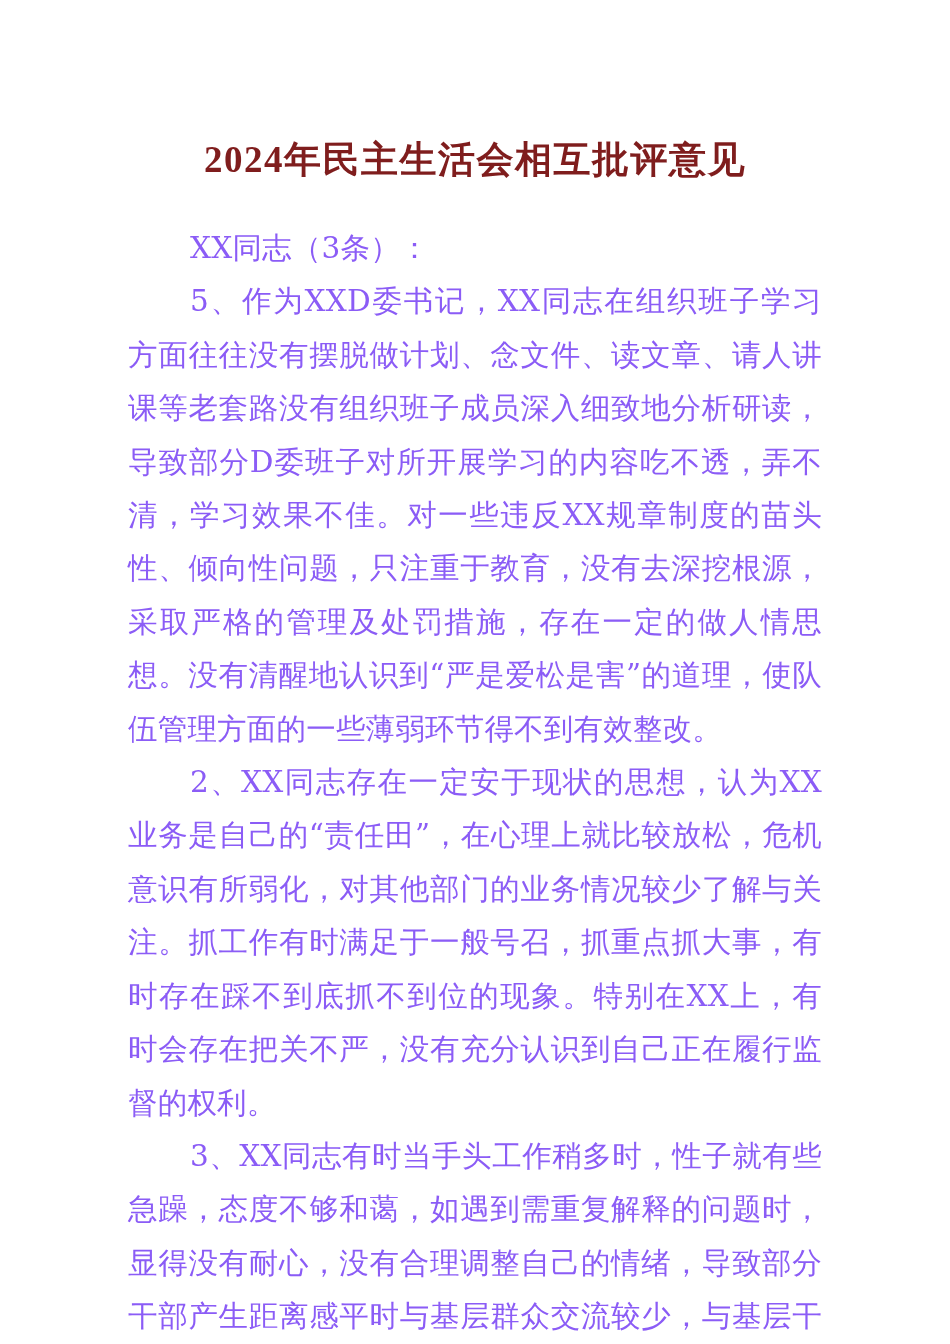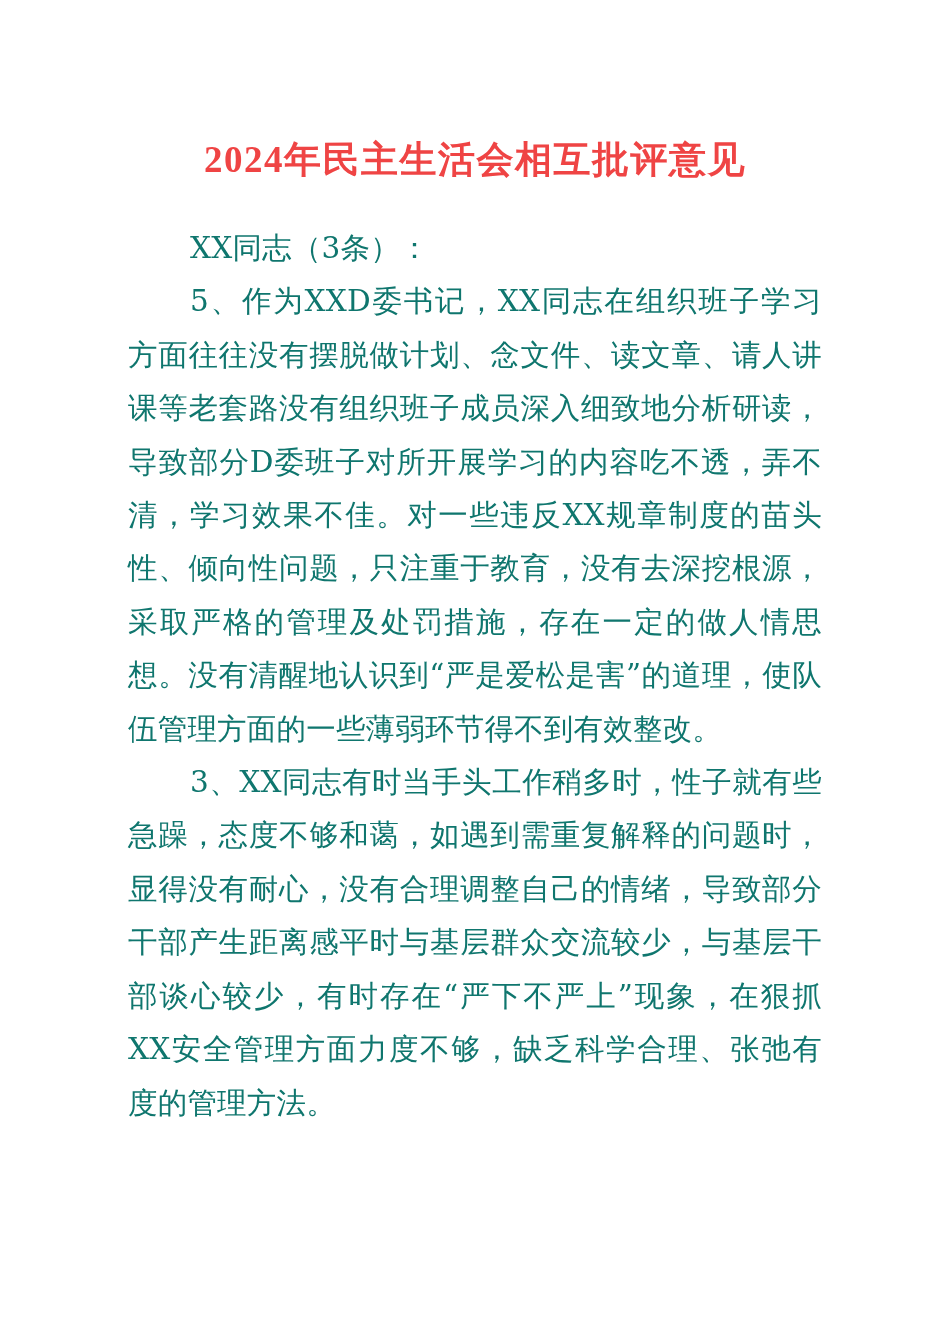--- a/index.html
+++ b/index.html
@@ -27,40 +27,40 @@
   .doc-title {
     position: absolute;
     top: 112px;
     left: 0;
     width: 950px;
     text-align: center;
     font-family: "Liberation Serif", "DejaVu Serif", serif;
     font-weight: bold;
     font-size: 37px;
     letter-spacing: 1.5px;
-    color: #ef4444;
+    color: #7f1d1d;
     line-height: 1.25;
   }
 
   .body-block {
     position: absolute;
     top: 222px;
     left: 128px;
     width: 694px;
   }
 
   .para {
     font-family: "DejaVu Serif", "Liberation Serif", serif;
     font-size: 29.5px;
     line-height: 53.4px;
     text-align: justify;
     text-justify: inter-ideograph;
     text-indent: 62px;
     margin: 0;
-    color: #0f766e;
+    color: #8b5cf6;
     font-weight: 300;
     letter-spacing: 0.2px;
     word-spacing: 0.5px;
   }
 
   
   .para {
     -webkit-text-stroke: 0px transparent;
   }
 </style>
@@ -70,18 +70,19 @@
 <div class="page">
 
   <h1 class="doc-title">2024年民主生活会相互批评意见</h1>
 
   <div class="body-block">
 
     <p class="para">XX同志（3条）：</p>
 
     <p class="para">5、作为XXD委书记，XX同志在组织班子学习方面往往没有摆脱做计划、念文件、读文章、请人讲课等老套路没有组织班子成员深入细致地分析研读，导致部分D委班子对所开展学习的内容吃不透，弄不清，学习效果不佳。对一些违反XX规章制度的苗头性、倾向性问题，只注重于教育，没有去深挖根源，采取严格的管理及处罚措施，存在一定的做人情思想。没有清醒地认识到“严是爱松是害”的道理，使队伍管理方面的一些薄弱环节得不到有效整改。</p>
 
+    <p class="para">2、XX同志存在一定安于现状的思想，认为XX业务是自己的“责任田”，在心理上就比较放松，危机意识有所弱化，对其他部门的业务情况较少了解与关注。抓工作有时满足于一般号召，抓重点抓大事，有时存在踩不到底抓不到位的现象。特别在XX上，有时会存在把关不严，没有充分认识到自己正在履行监督的权利。</p>
 
     <p class="para">3、XX同志有时当手头工作稍多时，性子就有些急躁，态度不够和蔼，如遇到需重复解释的问题时，显得没有耐心，没有合理调整自己的情绪，导致部分干部产生距离感平时与基层群众交流较少，与基层干部谈心较少，有时存在“严下不严上”现象，在狠抓XX安全管理方面力度不够，缺乏科学合理、张弛有度的管理方法。</p>
 
   </div>
 
 </div>
 
 </body></html>

